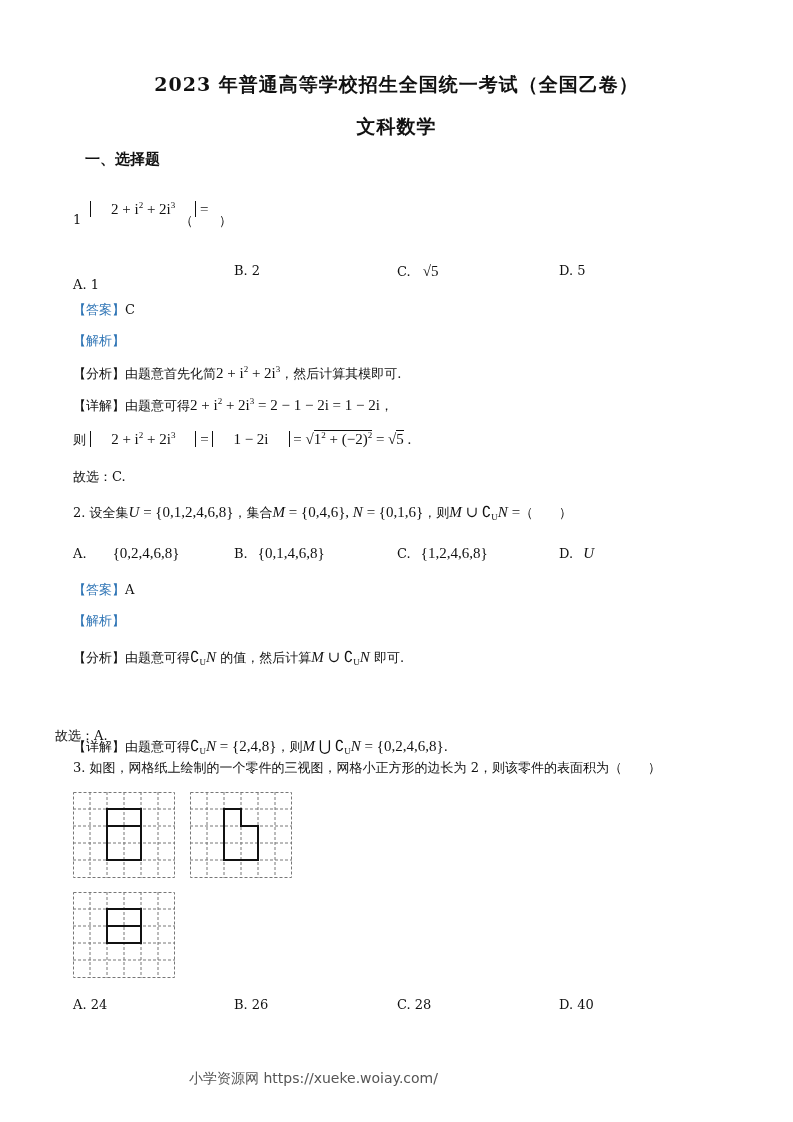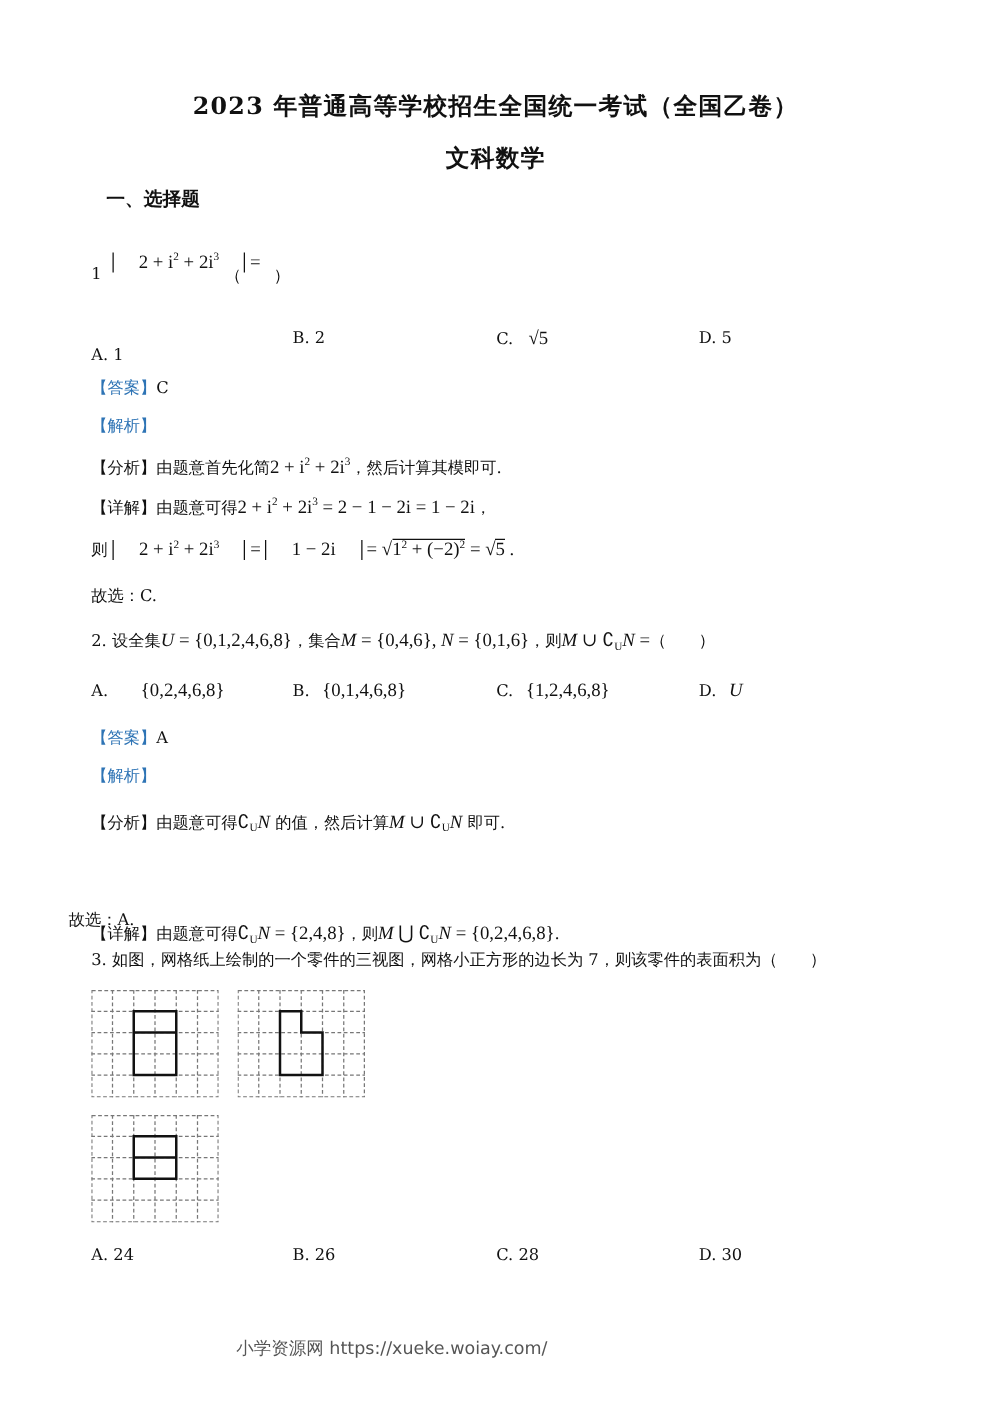--- a/index.html
+++ b/index.html
@@ -81,21 +81,21 @@
 </div>
 
 <div class="abs line" style="top:690px;left:73px;margin-top:47px;">
   <span>【详解】</span><span>由题意可得</span><span class="math">∁<sub>U</sub><span class="it">N</span> = {2,4,8}</span><span>，则</span><span class="math"><span class="it">M</span> ⋃ ∁<sub>U</sub><span class="it">N</span> = {0,2,4,6,8}</span><span>.</span>
 </div>
 
 <div class="abs line" style="top:727px;left:55px;">故选：A.</div>
 
 <div class="abs line" style="top:759px;left:73px;">
   <span>3.</span>
-  <span>如图，网格纸上绘制的一个零件的三视图，网格小正方形的边长为 7，则该零件的表面积为（　　）</span>
+  <span>如图，网格纸上绘制的一个零件的三视图，网格小正方形的边长为 2，则该零件的表面积为（　　）</span>
 </div>
 
 <svg class="grid-svg" style="left:73px;top:792px;" width="102" height="86" viewBox="0 0 102 86">
   <g stroke="#777" stroke-width="1" stroke-dasharray="3,2" fill="none">
     <rect x="0.5" y="0.5" width="101" height="85"></rect>
     <line x1="17" y1="0" x2="17" y2="86"></line>
       <line x1="34" y1="0" x2="34" y2="86"></line>
       <line x1="51" y1="0" x2="51" y2="86"></line>
       <line x1="68" y1="0" x2="68" y2="86"></line>
       <line x1="85" y1="0" x2="85" y2="86"></line>
@@ -141,15 +141,15 @@
   </g>
   <g stroke="#111" stroke-width="2" fill="none">
     <rect x="34" y="17" width="34" height="34"></rect>
     <line x1="34" y1="34" x2="68" y2="34"></line>
   </g>
 </svg>
 
 <div class="abs opt" style="top:997px;left:73px;">A. 24</div>
 <div class="abs opt" style="top:997px;left:234px;">B. 26</div>
 <div class="abs opt" style="top:997px;left:397px;">C. 28</div>
-<div class="abs opt" style="top:997px;left:559px;">D. 30</div>
+<div class="abs opt" style="top:997px;left:559px;">D. 40</div>
 
 <div class="abs footer">小学资源网 https://xueke.woiay.com/</div>
 
 </body></html>

